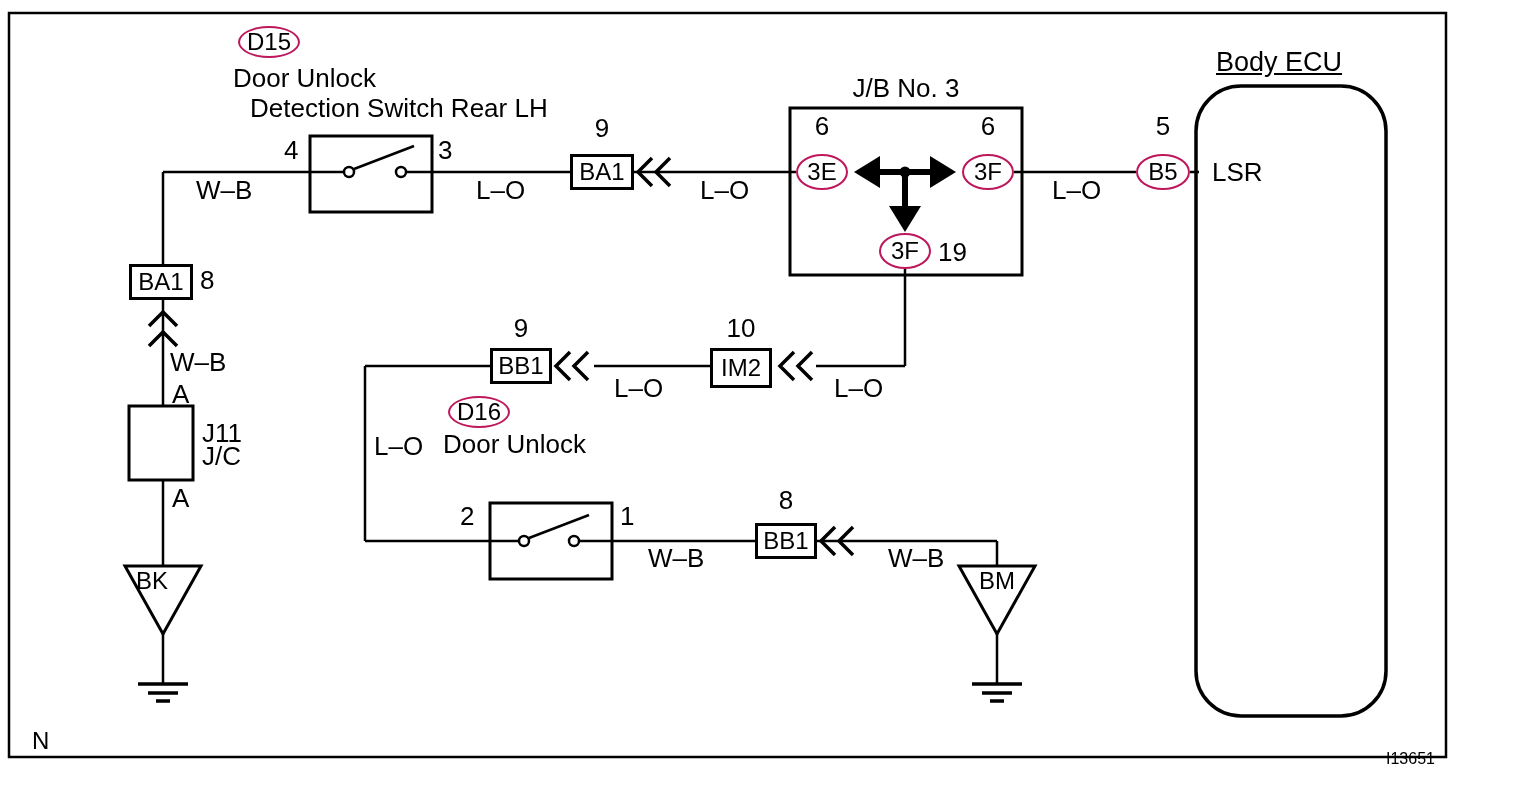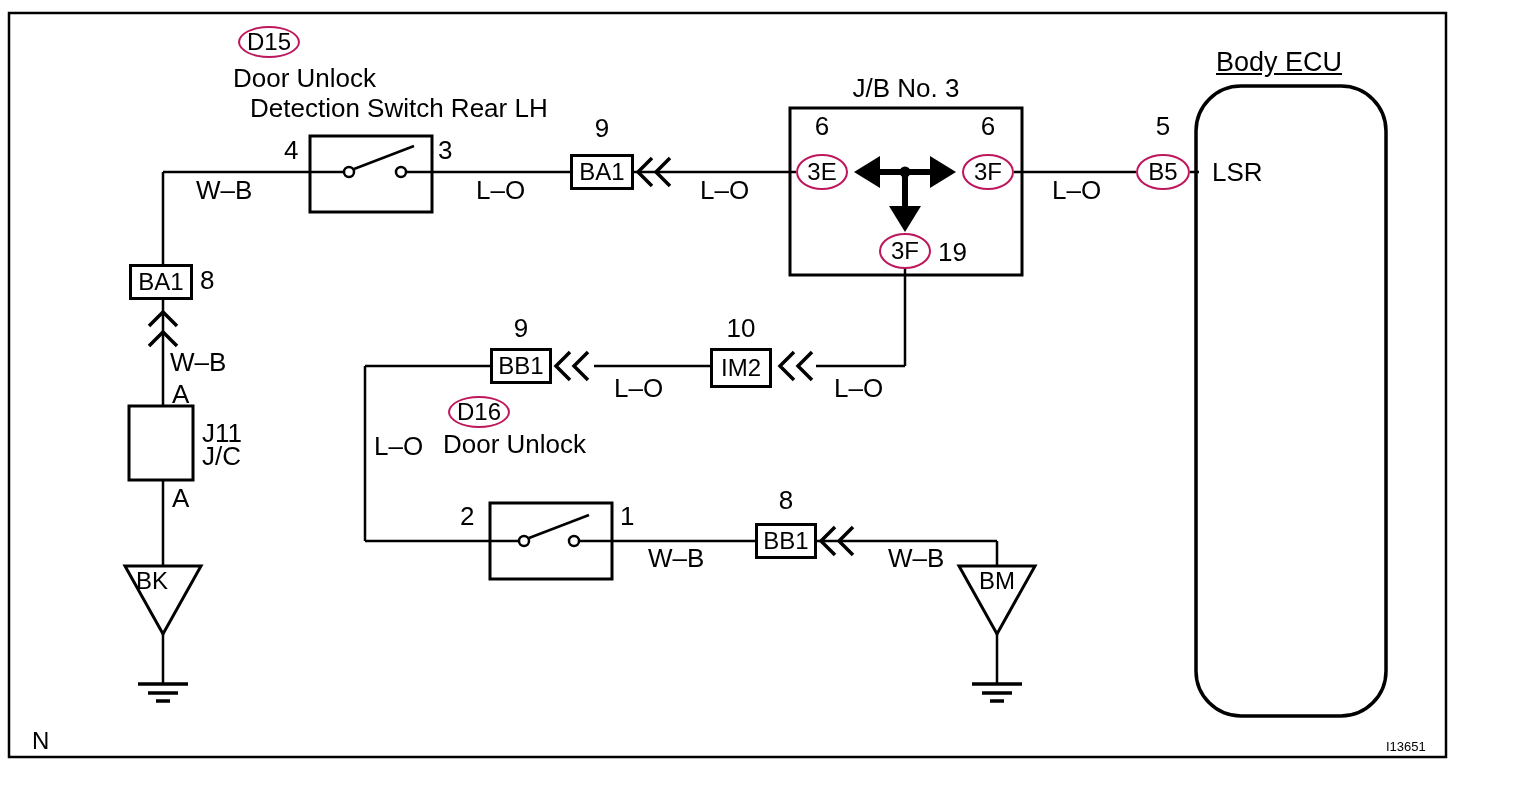--- a/index.html
+++ b/index.html
@@ -4,21 +4,21 @@
 <style>
   html,body{margin:0;padding:0;background:#fff;}
   *{box-sizing:border-box;}
   #canvas{position:relative;width:1520px;height:802px;background:#fff;overflow:hidden;
           font-family:"Liberation Sans", sans-serif;color:#000;}
   #canvas svg{position:absolute;left:0;top:0;}
   .lbl{position:absolute;font-size:26px;line-height:1.1;white-space:nowrap;}
   .ctr{transform:translateX(-50%);}
   .small{font-size:24px;}
   .big{font-size:27px;text-decoration:underline;}
-  .tiny{font-size:13px;}
+  .tiny{font-size:16px;margin-top:10px;}
   .box{position:absolute;border:3px solid #000;background:#fff;display:flex;
        align-items:center;justify-content:center;font-size:24px;}
   .oval{position:absolute;border:2px solid #be185d;border-radius:50%;background:#fff;
         display:flex;align-items:center;justify-content:center;font-size:24px;}
 </style>
 </head>
 <body>
 
 <div id="canvas">
 

